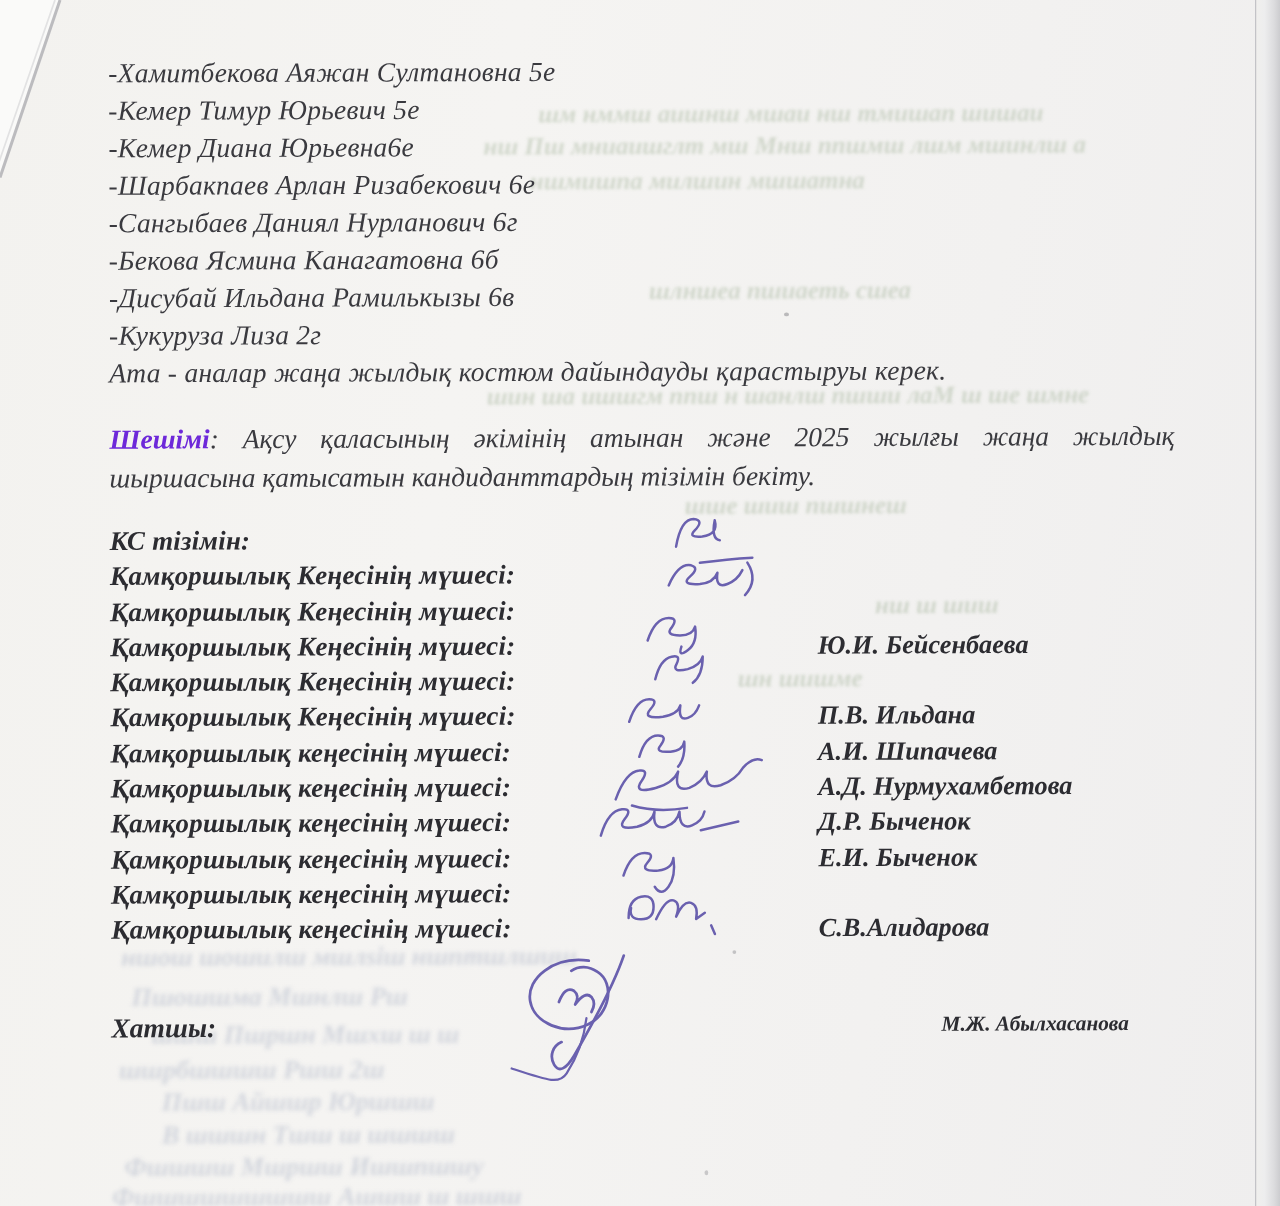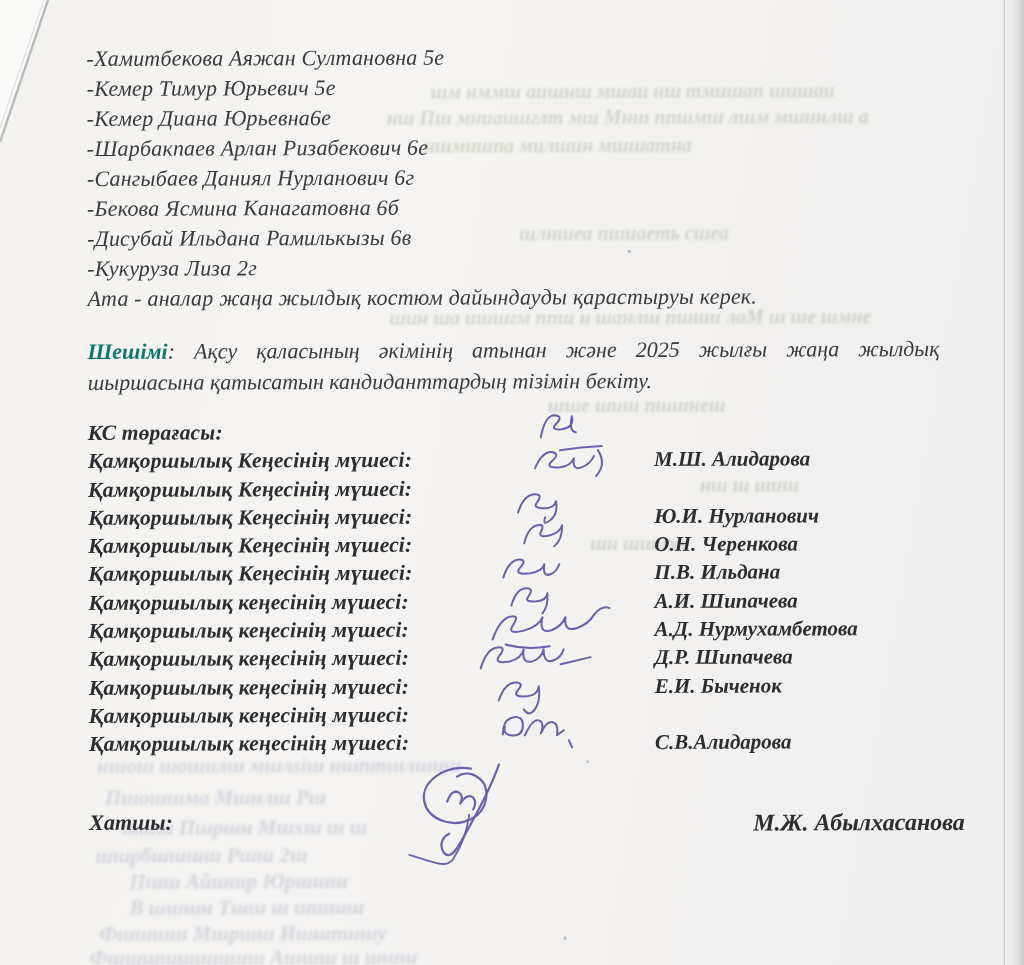--- a/index.html
+++ b/index.html
@@ -11,29 +11,29 @@
          background:linear-gradient(to right,#f0efed 0%,#ededee 35%,#dcdcde 75%,#cccccf 100%);
          border-left:1px solid #c3c3c7;}
   .corner-svg{position:absolute;left:0;top:0;}
   .content{position:absolute;inset:0;transform:rotate(-0.2deg);transform-origin:60px 480px;}
 
   .student-list{position:absolute;left:88px;top:44px;font-size:22px;line-height:30px;
          color:#3a3a3f;letter-spacing:.2px;white-space:nowrap;}
   .decision{position:absolute;left:88px;top:336px;width:852px;font-size:22px;line-height:31px;
          color:#3a3a3f;}
   .decision .l1{text-align:justify;text-align-last:justify;}
-  .decision b{color:#0f766e;}
+  .decision b{color:#6d28d9;}
 
   .officials{position:absolute;left:88px;top:419px;width:880px;}
   .off-row{position:relative;height:28.3px;line-height:28.3px;white-space:nowrap;}
   .off-title{font-weight:bold;font-size:21.5px;color:#2c2c31;letter-spacing:.2px;}
   .off-name{position:absolute;left:566px;top:0;font-weight:bold;font-size:21px;color:#2c2c31;}
 
   .secretary-title{position:absolute;left:88px;top:810px;font-weight:bold;font-size:22px;color:#2c2c31;}
-  .secretary-name{position:absolute;left:752px;top:812px;font-weight:bold;font-size:24px;color:#2c2c31;}
+  .secretary-name{position:absolute;left:752px;top:812px;font-weight:bold;font-size:17px;color:#2c2c31;}
 
   .ghost{position:absolute;white-space:nowrap;pointer-events:none;}
   .ghost.top{font-size:20px;color:rgba(150,168,140,0.38);filter:blur(1.3px);font-weight:bold;}
   .ghost.bot{font-size:21px;color:rgba(140,152,178,0.34);filter:blur(1.6px);font-weight:bold;}
   .gt1{left:432px;top:82px;}  .gt2{left:388px;top:108px;} .gt3{left:425px;top:136px;}
   .gt4{left:520px;top:224px;} .gt5{left:390px;top:308px;} .gt6{left:548px;top:396px;}
   .gt7{left:700px;top:476px;color:rgba(150,168,140,0.25);} .gt8{left:590px;top:534px;color:rgba(150,168,140,0.25);}
   .gb1{left:96px;top:754px;}  .gb2{left:104px;top:786px;} .gb3{left:120px;top:816px;}
   .gb4{left:94px;top:844px;}  .gb5{left:128px;top:870px;} .gb6{left:128px;top:896px;}
   .gb7{left:98px;top:922px;}  .gb8{left:88px;top:946px;}
@@ -88,29 +88,29 @@
       <div>-Кукуруза Лиза 2г</div>
       <div>Ата - аналар жаңа жылдық костюм дайындауды қарастыруы керек.</div>
     </div>
 
     <div class="decision">
       <div class="l1"><b>Шешімі</b><span>: Ақсу қаласының әкімінің атынан және 2025 жылғы жаңа жылдық</span></div>
       <div class="l2">шыршасына қатысатын кандиданттардың тізімін бекіту.</div>
     </div>
 
     <div class="officials">
-      <div class="off-row"><span class="off-title">КС төрағасы:</span></div>
-      <div class="off-row"><span class="off-title">Қамқоршылық Кеңесінің мүшесі:</span><span class="off-name">М.Ш. Алидарова</span></div>
+      <div class="off-row"><span class="off-title">КС тізімін:</span></div>
       <div class="off-row"><span class="off-title">Қамқоршылық Кеңесінің мүшесі:</span></div>
-      <div class="off-row"><span class="off-title">Қамқоршылық Кеңесінің мүшесі:</span><span class="off-name">Ю.И. Нурланович</span></div>
-      <div class="off-row"><span class="off-title">Қамқоршылық Кеңесінің мүшесі:</span><span class="off-name">О.Н. Черенкова</span></div>
+      <div class="off-row"><span class="off-title">Қамқоршылық Кеңесінің мүшесі:</span></div>
+      <div class="off-row"><span class="off-title">Қамқоршылық Кеңесінің мүшесі:</span><span class="off-name">Ю.И. Бейсенбаева</span></div>
+      <div class="off-row"><span class="off-title">Қамқоршылық Кеңесінің мүшесі:</span></div>
       <div class="off-row"><span class="off-title">Қамқоршылық Кеңесінің мүшесі:</span><span class="off-name">П.В. Ильдана</span></div>
       <div class="off-row"><span class="off-title">Қамқоршылық кеңесінің мүшесі:</span><span class="off-name">А.И. Шипачева</span></div>
       <div class="off-row"><span class="off-title">Қамқоршылық кеңесінің мүшесі:</span><span class="off-name">А.Д. Нурмухамбетова</span></div>
-      <div class="off-row"><span class="off-title">Қамқоршылық кеңесінің мүшесі:</span><span class="off-name">Д.Р. Шипачева</span></div>
+      <div class="off-row"><span class="off-title">Қамқоршылық кеңесінің мүшесі:</span><span class="off-name">Д.Р. Быченок</span></div>
       <div class="off-row"><span class="off-title">Қамқоршылық кеңесінің мүшесі:</span><span class="off-name">Е.И. Быченок</span></div>
       <div class="off-row"><span class="off-title">Қамқоршылық кеңесінің мүшесі:</span></div>
       <div class="off-row"><span class="off-title">Қамқоршылық кеңесінің мүшесі:</span><span class="off-name">С.В.Алидарова</span></div>
     </div>
 
     <div class="secretary-title">Хатшы:</div>
     <div class="secretary-name">М.Ж. Абылхасанова</div>
 
     <svg class="sig-layer" width="1024" height="965" viewBox="0 0 1024 965" fill="none" stroke="#584da6" stroke-width="2" stroke-linecap="round" stroke-linejoin="round" opacity="0.88">
       <path d="M541 439 q4 -22 14 -22 q9 1 1 9 q-6 6 6 5 q13 -2 10 -13 q-3 15 4 16"></path>

